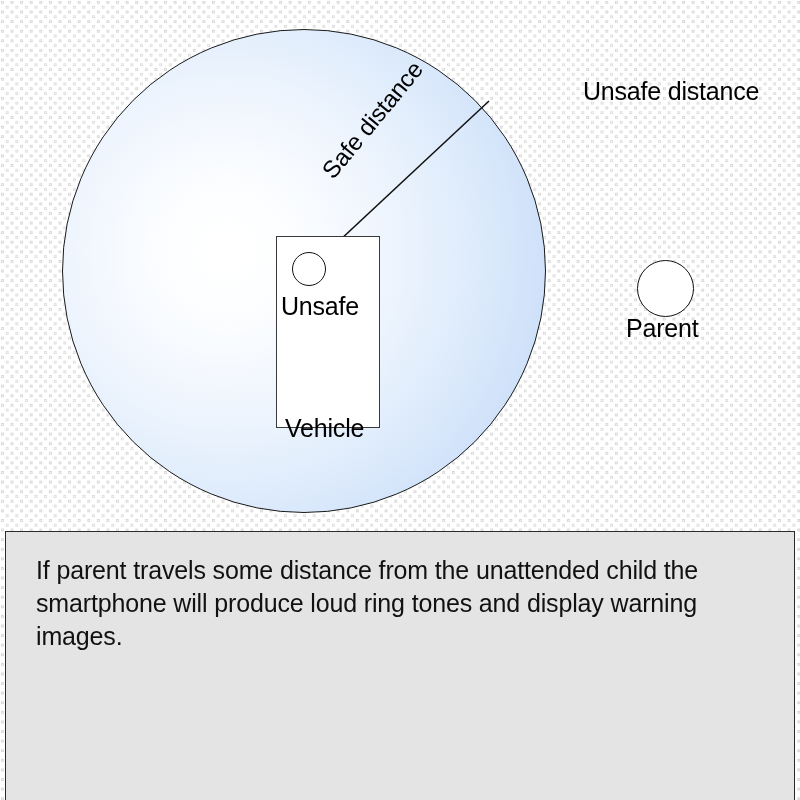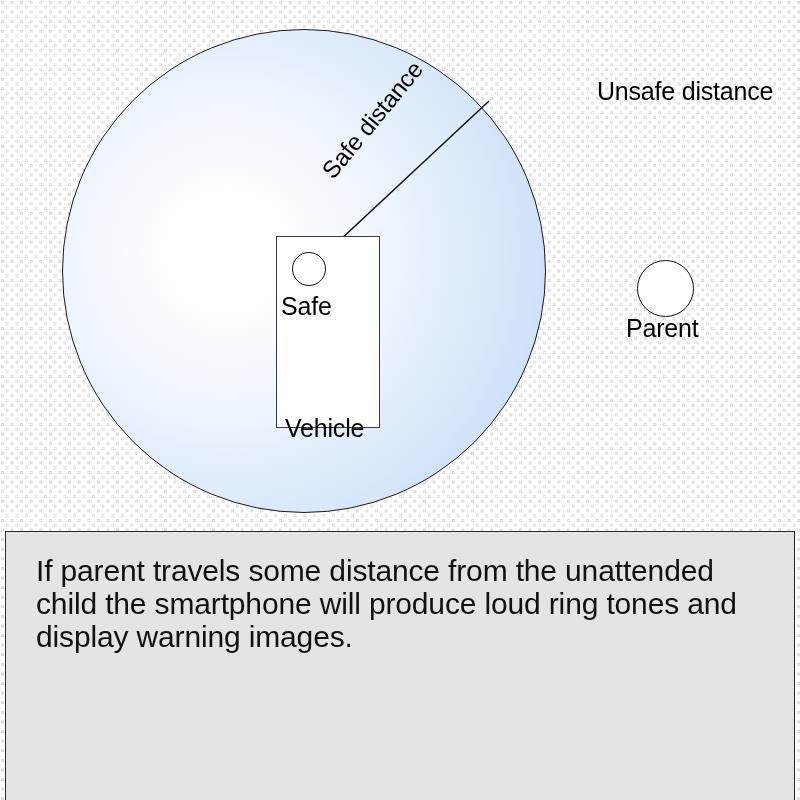--- a/index.html
+++ b/index.html
@@ -117,21 +117,21 @@
     color: #000000;
     white-space: nowrap;
     transform-origin: left bottom;
     transform: rotate(-50.5deg);
     letter-spacing: -0.2px;
   }
 
   
   .unsafe-label {
     position: absolute;
-    left: 597px;
+    left: 583px;
     top: 77px;
     font-size: 25px;
     color: #000000;
     white-space: nowrap;
     letter-spacing: -0.2px;
   }
 
   
   .parent-dot {
     position: absolute;
@@ -162,21 +162,21 @@
     top: 531px;
     width: 790px;
     height: 275px;
     background: #e4e4e4;
     border: 1.6px solid #2b2b2b;
     box-sizing: border-box;
     padding: 22px 30px 0 30px;
   }
 
   .caption-para {
-    font-size: 30px;
+    font-size: 25px;
     line-height: 33px;
     color: #111111;
     margin: 0;
     letter-spacing: -0.15px;
   }
 
   .caption-gap {
     height: 33px;
   }
 </style>
@@ -194,21 +194,21 @@
   </svg>
 
   <div class="safe-distance-label">Safe distance</div>
 
   <div class="unsafe-label">Unsafe distance</div>
 
   <div class="vehicle"></div>
 
   <div class="child-dot"></div>
 
-  <div class="child-label">Safe</div>
+  <div class="child-label">Unsafe</div>
 
   <div class="vehicle-label">Vehicle</div>
 
   <div class="parent-dot"></div>
 
   <div class="parent-label">Parent</div>
 
   <div class="caption-box">
     <p class="caption-para">If parent travels some distance from the unattended child the smartphone will produce loud ring tones and display warning images.</p>
     <div class="caption-gap"></div>

